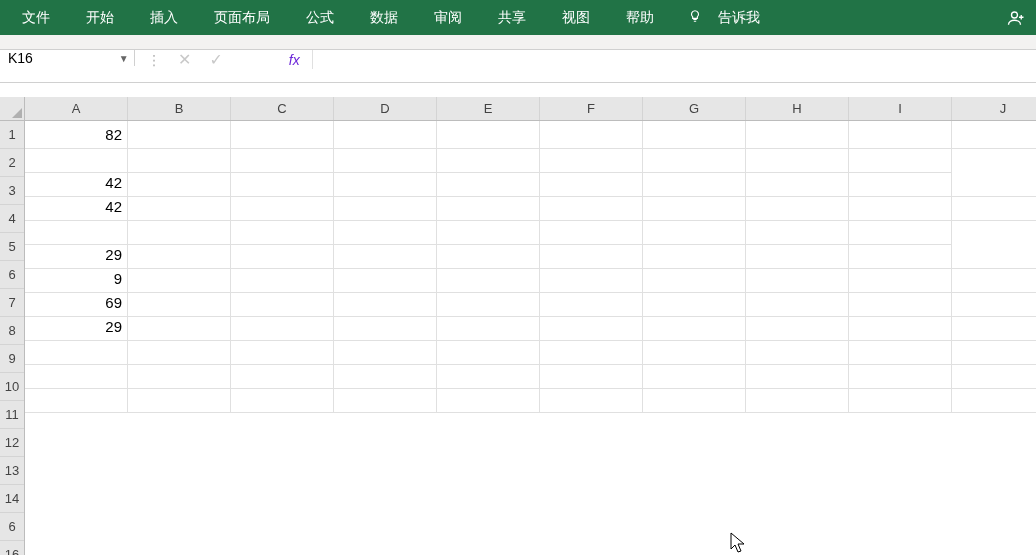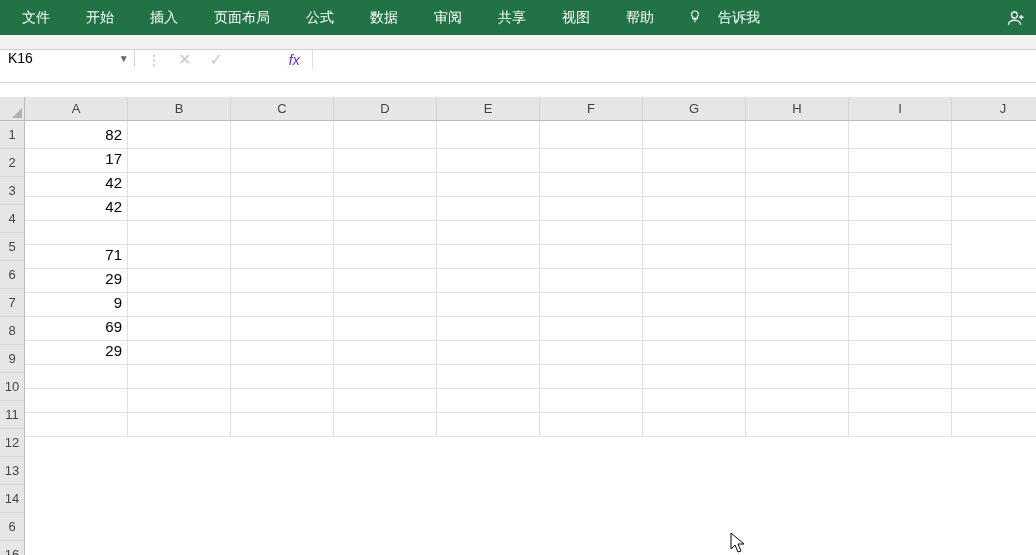--- a/index.html
+++ b/index.html
@@ -285,21 +285,20 @@
           <div class="cell"></div>
           <div class="cell"></div>
           <div class="cell"></div>
           <div class="cell"></div>
           <div class="cell"></div>
           <div class="cell"></div>
           <div class="cell"></div>
           <div class="cell"></div>
         </div>
         <div class="cells-row">
-          <div class="cell">17</div>
           <div class="cell"></div>
           <div class="cell"></div>
           <div class="cell"></div>
           <div class="cell"></div>
           <div class="cell"></div>
           <div class="cell"></div>
           <div class="cell"></div>
           <div class="cell"></div>
           <div class="cell"></div>
         </div>
@@ -321,32 +320,20 @@
           <div class="cell"></div>
           <div class="cell"></div>
           <div class="cell"></div>
           <div class="cell"></div>
           <div class="cell"></div>
           <div class="cell"></div>
           <div class="cell"></div>
           <div class="cell"></div>
         </div>
         <div class="cells-row">
-          <div class="cell"></div>
-          <div class="cell"></div>
-          <div class="cell"></div>
-          <div class="cell"></div>
-          <div class="cell"></div>
-          <div class="cell"></div>
-          <div class="cell"></div>
-          <div class="cell"></div>
-          <div class="cell"></div>
-        </div>
-        <div class="cells-row">
-          <div class="cell">71</div>
           <div class="cell"></div>
           <div class="cell"></div>
           <div class="cell"></div>
           <div class="cell"></div>
           <div class="cell"></div>
           <div class="cell"></div>
           <div class="cell"></div>
           <div class="cell"></div>
           <div class="cell"></div>
         </div>

